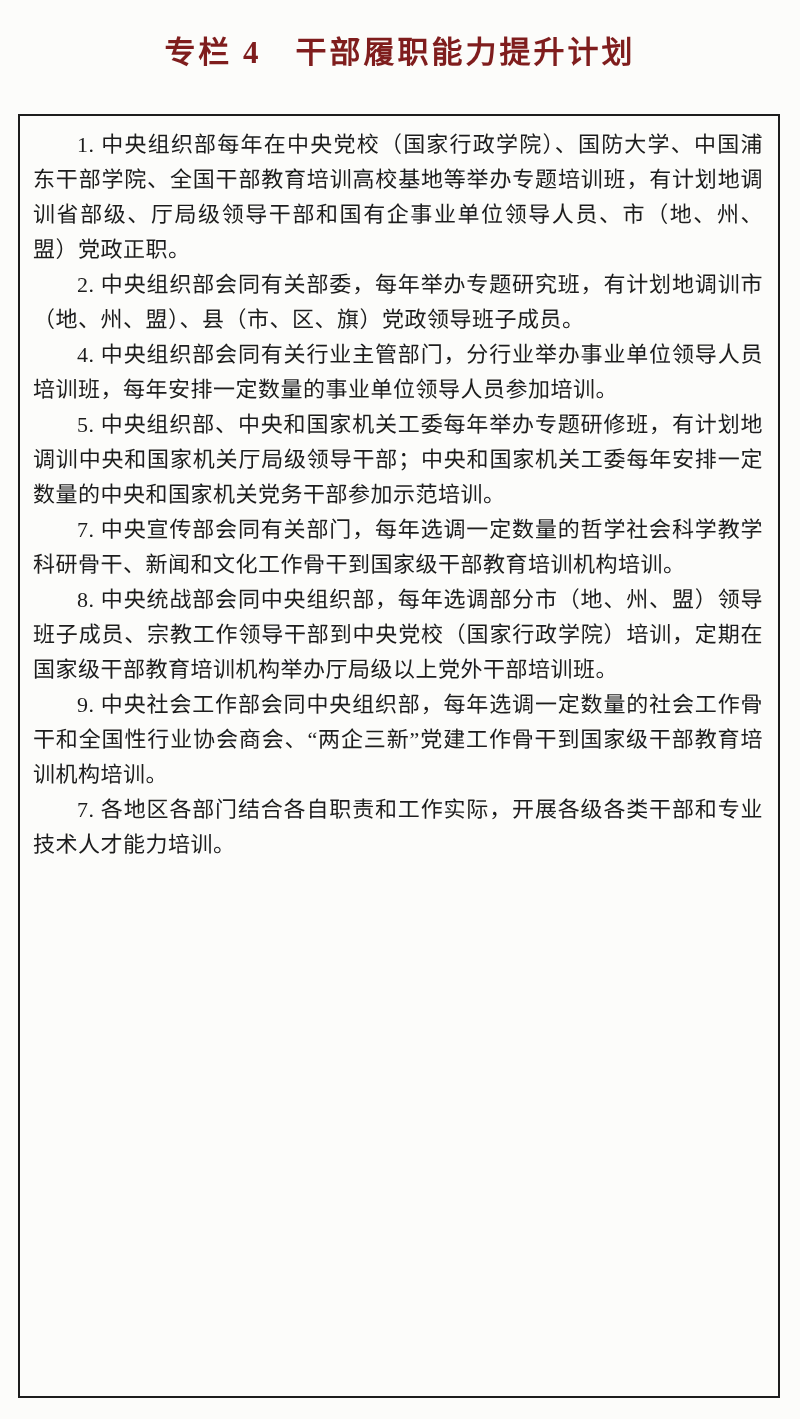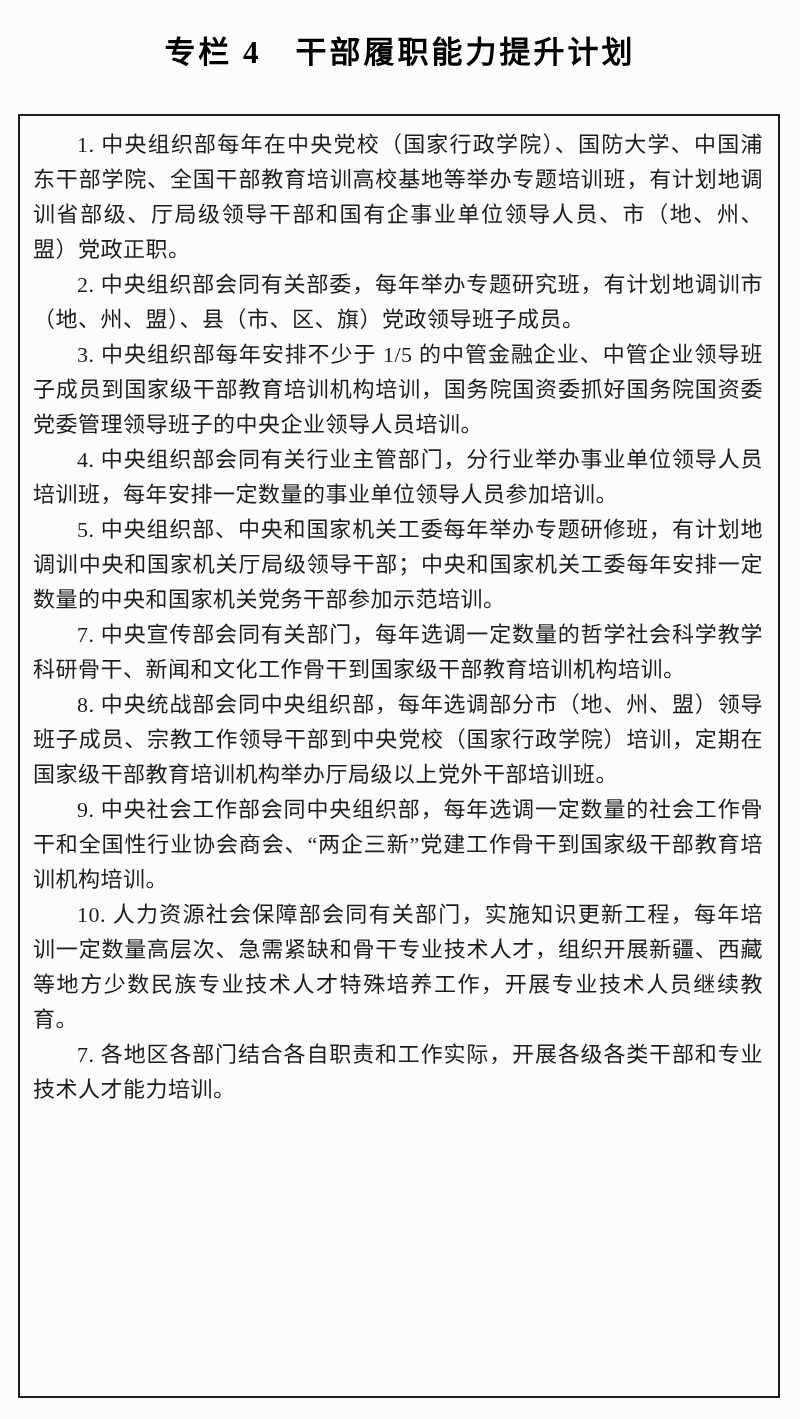--- a/index.html
+++ b/index.html
@@ -16,21 +16,21 @@
     overflow: hidden;
     font-family: "Liberation Serif", "DejaVu Serif", serif;
     color: #1b1b1b;
   }
   .title {
     margin: 27px 0 0 0;
     text-align: center;
     font-size: 31px;
     font-weight: bold;
     letter-spacing: 3px;
-    color: #000000;
+    color: #7f1d1d;
     font-family: "Liberation Serif", "DejaVu Serif", serif;
   }
   .column-box {
     box-sizing: border-box;
     position: absolute;
     left: 18px;
     top: 114px;
     width: 762px;
     height: 1284px;
     border: 2px solid #1d1d1d;
@@ -47,22 +47,20 @@
   }
 </style>
 </head>
 <body>
 
 <div class="page">
   <h1 class="title">专栏 4　干部履职能力提升计划</h1>
   <div class="column-box">
     <p class="para">1. 中央组织部每年在中央党校（国家行政学院）、国防大学、中国浦东干部学院、全国干部教育培训高校基地等举办专题培训班，有计划地调训省部级、厅局级领导干部和国有企事业单位领导人员、市（地、州、盟）党政正职。</p>
     <p class="para">2. 中央组织部会同有关部委，每年举办专题研究班，有计划地调训市（地、州、盟）、县（市、区、旗）党政领导班子成员。</p>
-    <p class="para">3. 中央组织部每年安排不少于 1/5 的中管金融企业、中管企业领导班子成员到国家级干部教育培训机构培训，国务院国资委抓好国务院国资委党委管理领导班子的中央企业领导人员培训。</p>
     <p class="para">4. 中央组织部会同有关行业主管部门，分行业举办事业单位领导人员培训班，每年安排一定数量的事业单位领导人员参加培训。</p>
     <p class="para">5. 中央组织部、中央和国家机关工委每年举办专题研修班，有计划地调训中央和国家机关厅局级领导干部；中央和国家机关工委每年安排一定数量的中央和国家机关党务干部参加示范培训。</p>
     <p class="para">7. 中央宣传部会同有关部门，每年选调一定数量的哲学社会科学教学科研骨干、新闻和文化工作骨干到国家级干部教育培训机构培训。</p>
     <p class="para">8. 中央统战部会同中央组织部，每年选调部分市（地、州、盟）领导班子成员、宗教工作领导干部到中央党校（国家行政学院）培训，定期在国家级干部教育培训机构举办厅局级以上党外干部培训班。</p>
     <p class="para">9. 中央社会工作部会同中央组织部，每年选调一定数量的社会工作骨干和全国性行业协会商会、“两企三新”党建工作骨干到国家级干部教育培训机构培训。</p>
-    <p class="para">10. 人力资源社会保障部会同有关部门，实施知识更新工程，每年培训一定数量高层次、急需紧缺和骨干专业技术人才，组织开展新疆、西藏等地方少数民族专业技术人才特殊培养工作，开展专业技术人员继续教育。</p>
     <p class="para">7. 各地区各部门结合各自职责和工作实际，开展各级各类干部和专业技术人才能力培训。</p>
   </div>
 </div>
 
 </body></html>

